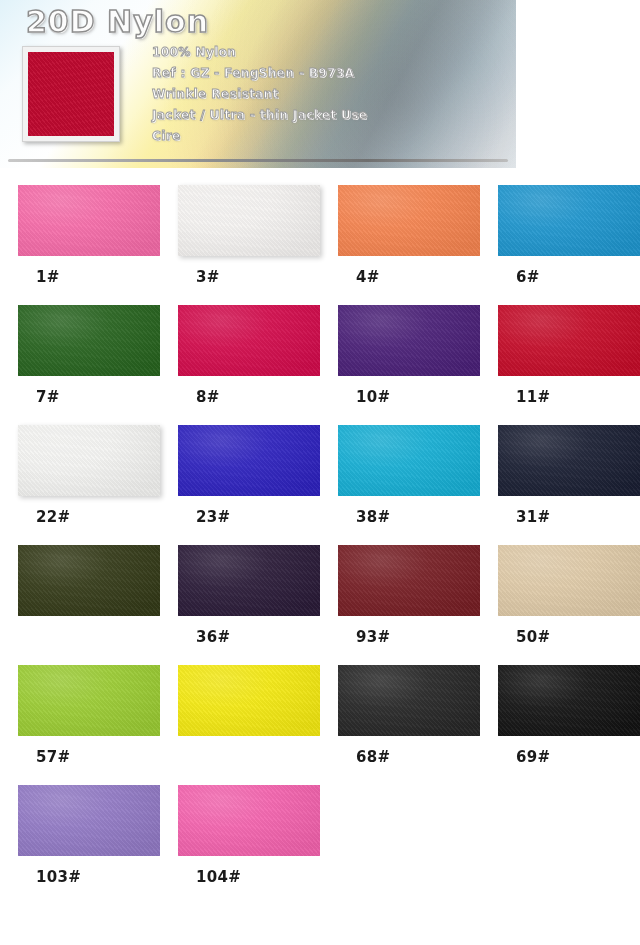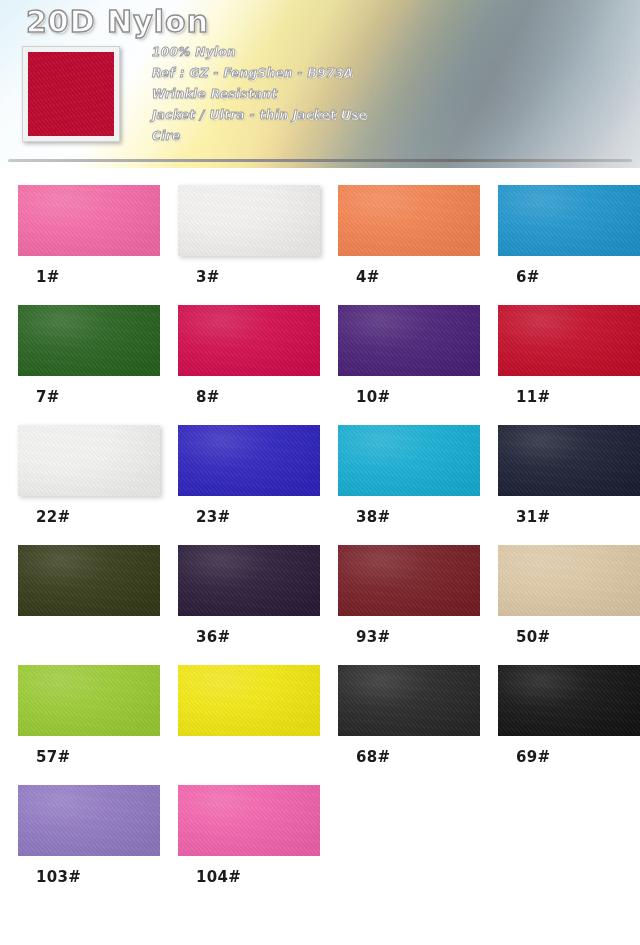--- a/index.html
+++ b/index.html
@@ -11,21 +11,21 @@
     width: 640px;
     height: 945px;
     font-family: "Liberation Sans", sans-serif;
     position: relative;
     overflow: hidden;
   }
 
   
   .banner {
     position: relative;
-    width: 640px;
+    width: 516px;
     height: 168px;
     background: #0f766e;
     overflow: hidden;
   }
   .banner-art {
     position: absolute;
     inset: 0;
     background:
       
       linear-gradient(118deg,
@@ -124,21 +124,20 @@
         rgba(0,0,0,0.05) 3px);
   }
 
   .spec-list {
     position: absolute;
     left: 152px;
     top: 42px;
     margin: 0;
     padding: 0;
     list-style: none;
-    font-style: italic;
   }
   .spec-list li {
     font-family: "DejaVu Sans", sans-serif;
     font-size: 12px;
     font-weight: bold;
     letter-spacing: 0.4px;
     line-height: 21px;
     color: #ffffff;
     -webkit-text-stroke: 0.9px #9a9a9a;
     text-shadow:

